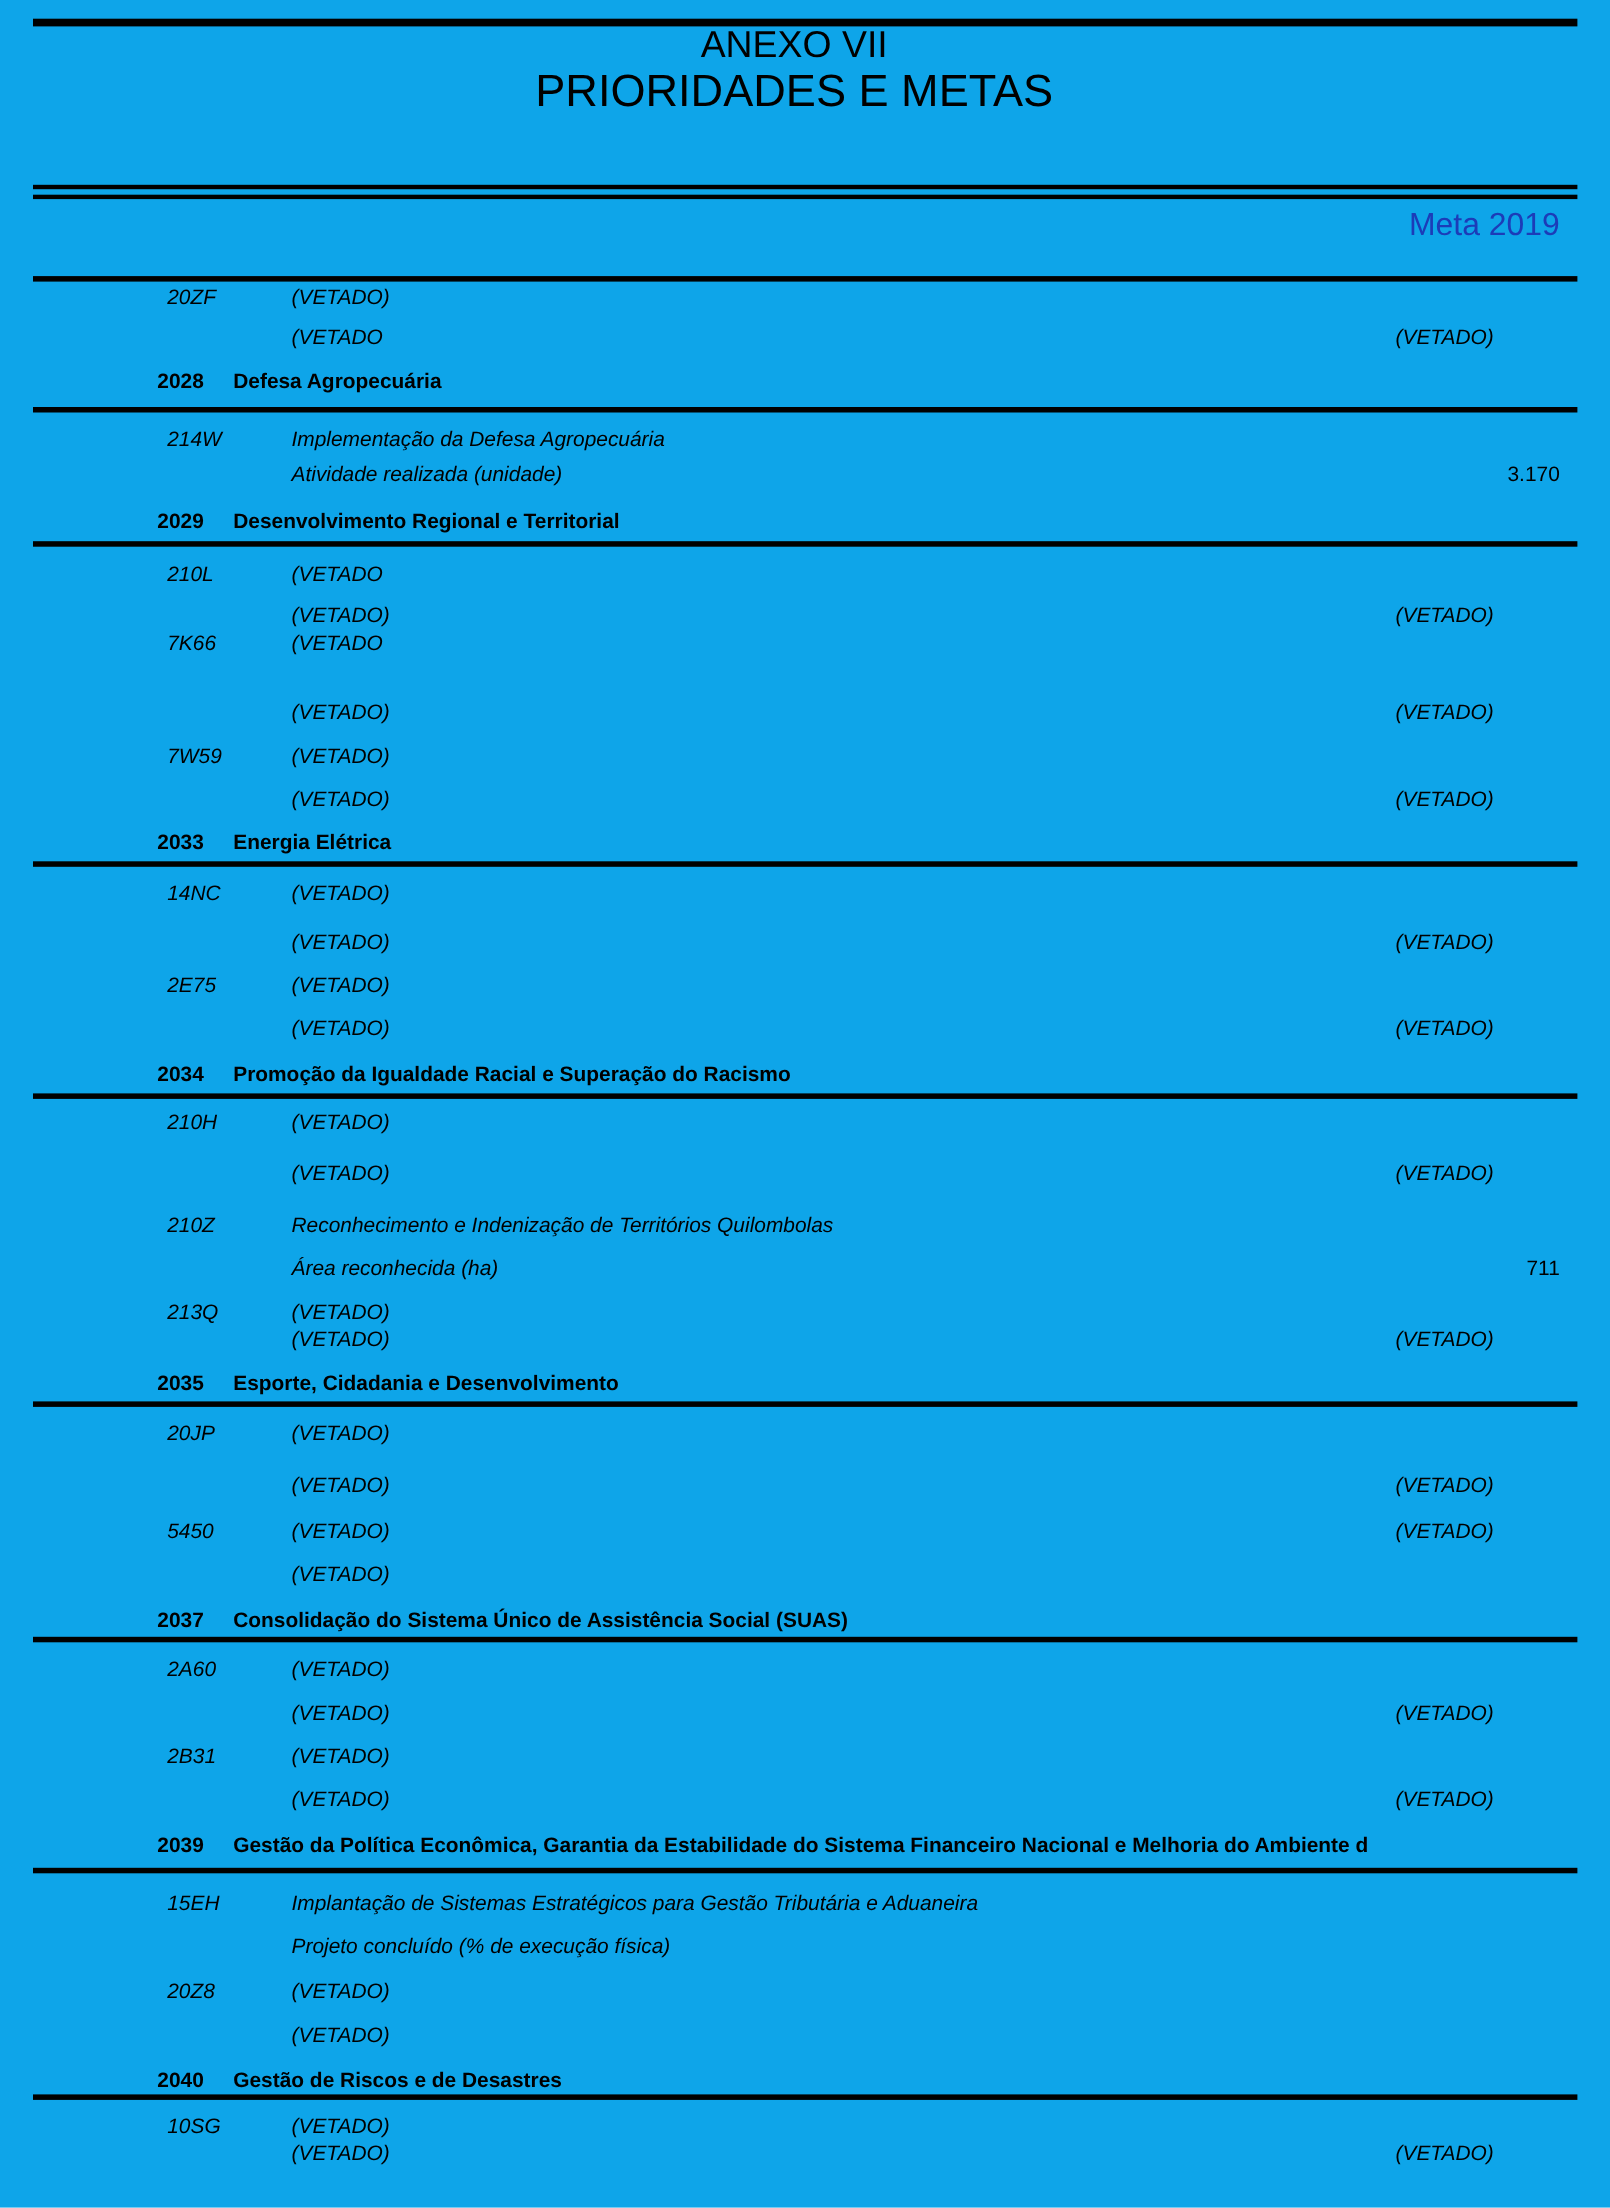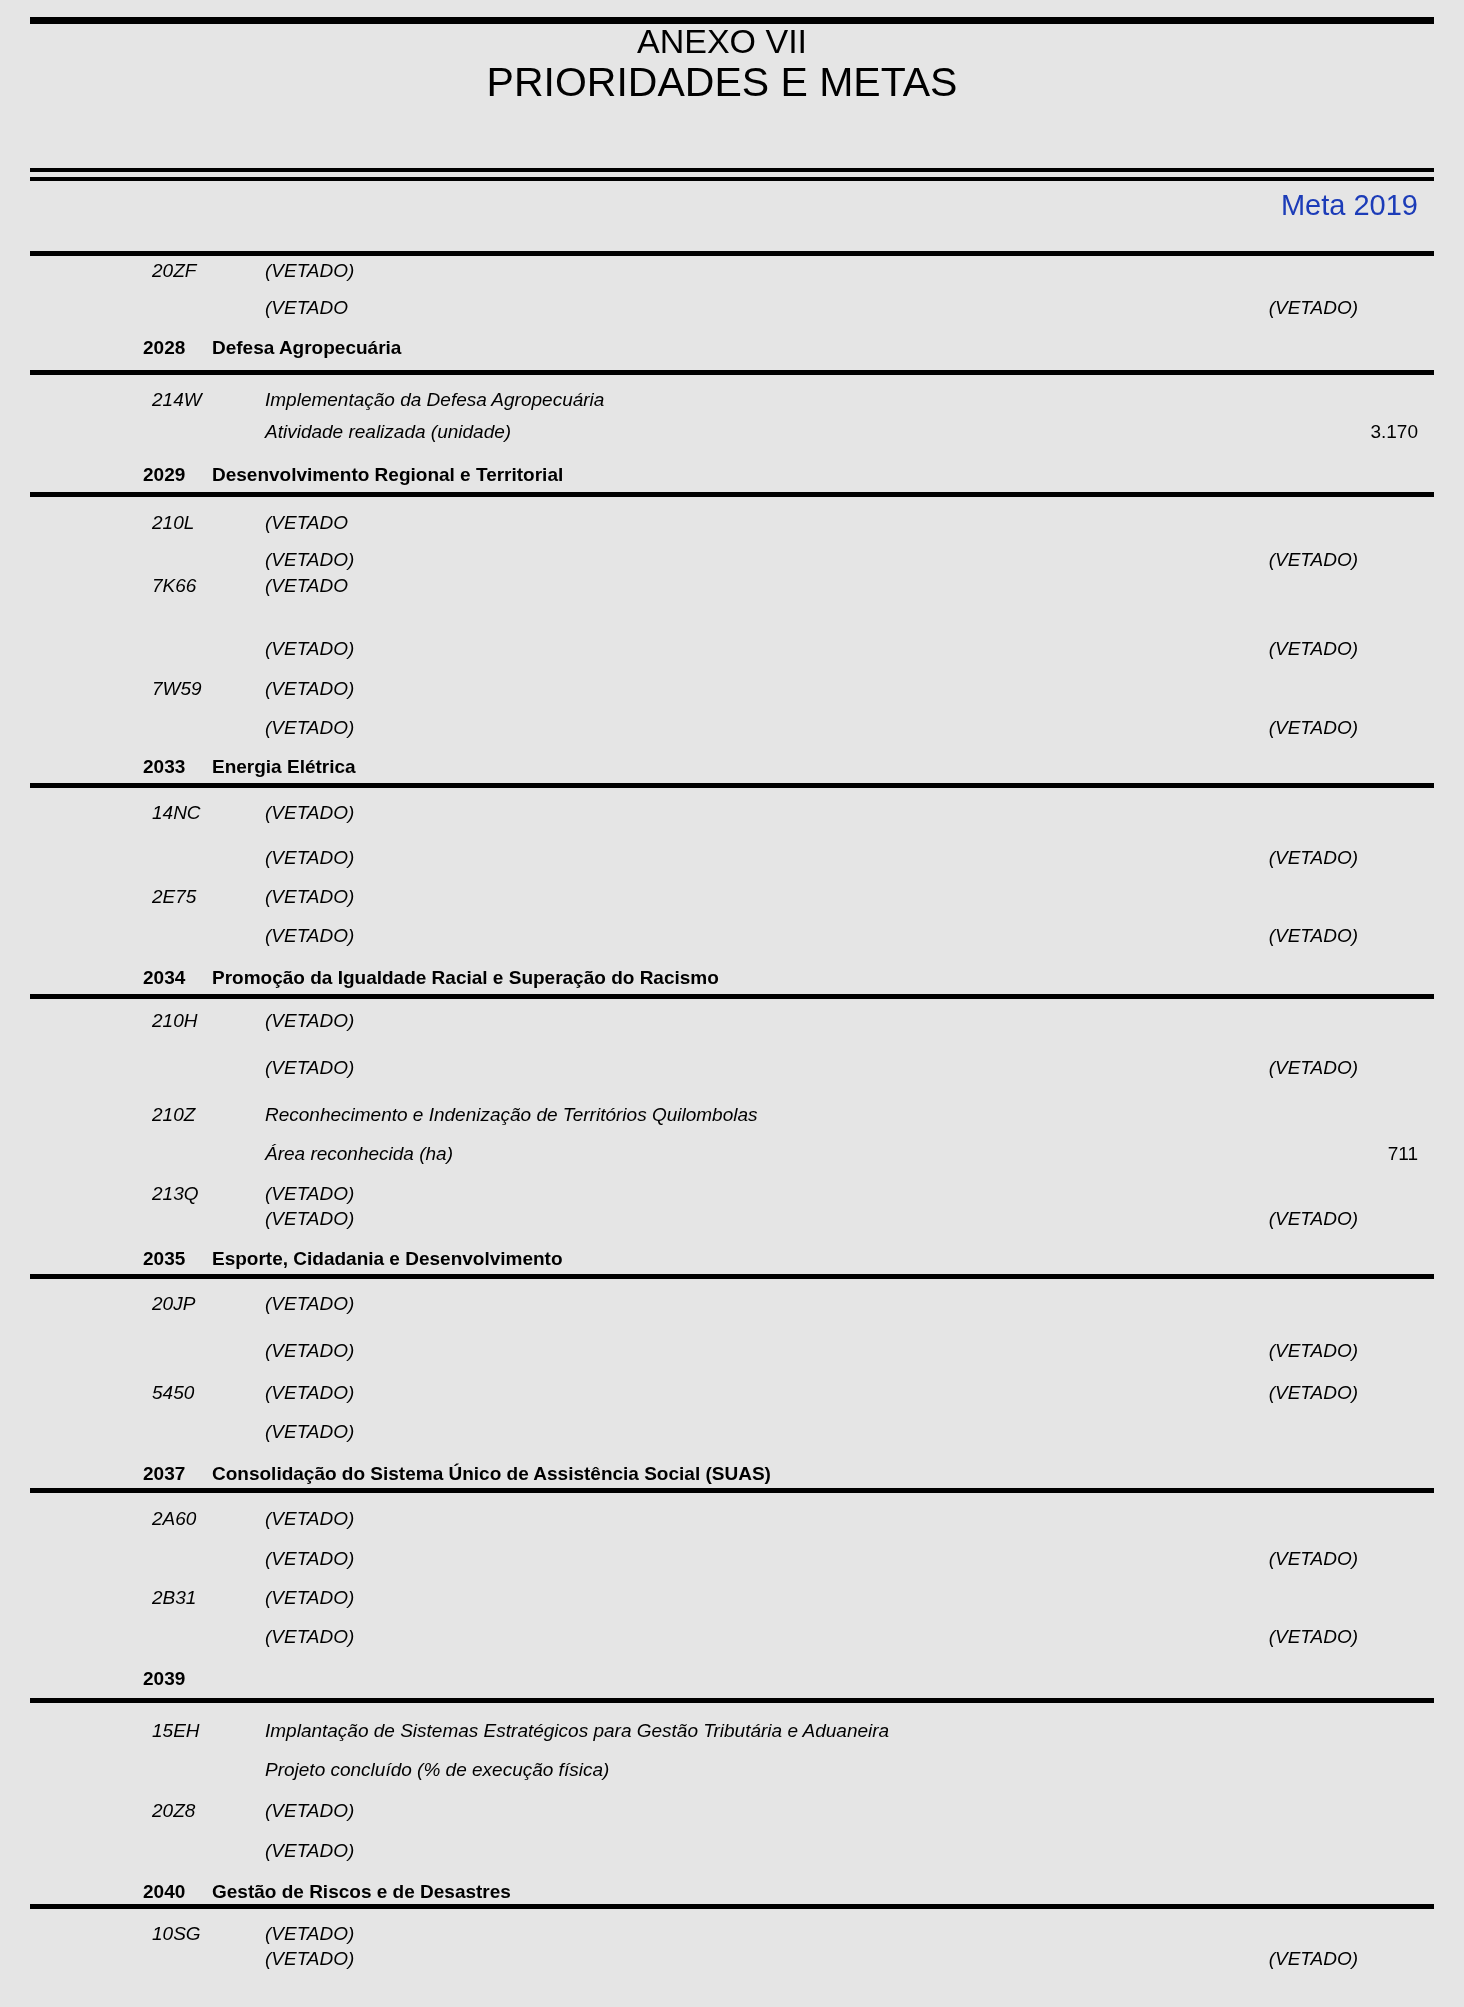--- a/index.html
+++ b/index.html
@@ -1,17 +1,17 @@
 <!DOCTYPE html>
 <html style="--accent: #1C3CB8;"><head>
 <meta charset="utf-8">
 <style>
   html,body{margin:0;padding:0;background:#ffffff;}
   .page{
-    position:relative;width:1464px;height:2007px;background:#e5e5e5;
+    position:relative;width:1464px;height:2007px;background:#0ea5e9;
     font-family:"Liberation Sans","DejaVu Sans",sans-serif;color:#000;
     overflow:hidden;
   }
   
   .rule{position:absolute;left:30px;width:1404px;background:#000;}
   .rule-top{top:17px;height:7px;}
   .rule-double-a{top:168px;height:4px;}
   .rule-double-b{top:177px;height:4px;}
   .rule-header{top:251px;height:5px;}
   .section-rule{height:5px;}
@@ -184,20 +184,21 @@
       <div class="row action" style="top: 1586px; padding-left: 28px;">
         <span class="code">2B31</span>
         <span class="text">(VETADO)</span>
       </div>
       <div class="row product" style="top: 1625px;">
         <span class="text">(VETADO)</span>
         <span class="meta vetado">(VETADO)</span>
       </div>
       <div class="row program" style="top: 1667px;">
         <span class="code">2039</span>
+        <span class="text">Gestão da Política Econômica, Garantia da Estabilidade do Sistema Financeiro Nacional e Melhoria do Ambiente d</span>
       </div>
       <div class="row action" style="top: 1719px;">
         <span class="code">15EH</span>
         <span class="text">Implantação de Sistemas Estratégicos para Gestão Tributária e Aduaneira</span>
       </div>
       <div class="row product" style="top: 1758px;">
         <span class="text">Projeto concluído (% de execução física)</span>
       </div>
       <div class="row action" style="top: 1799px;">
         <span class="code">20Z8</span>

